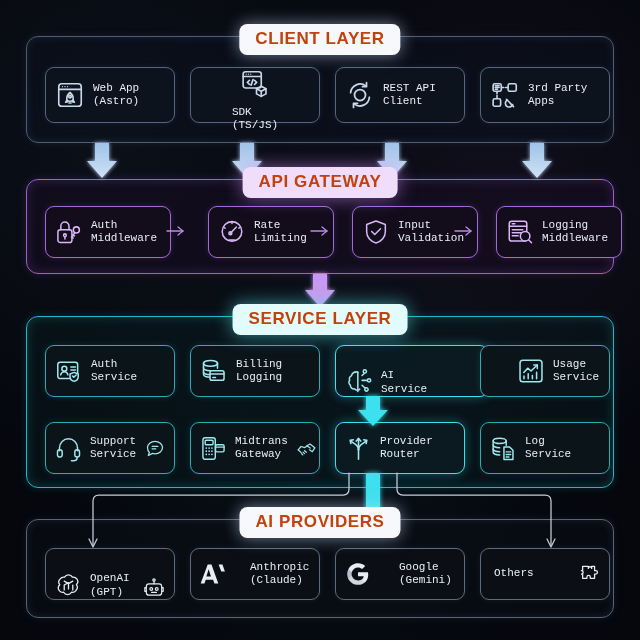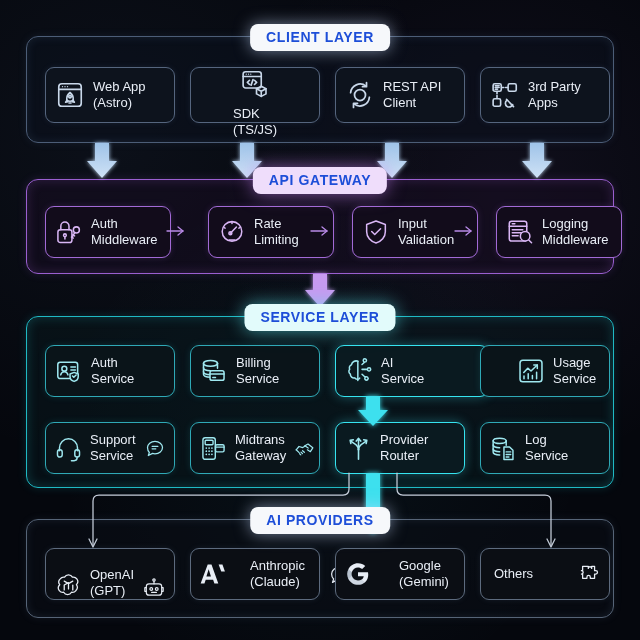--- a/index.html
+++ b/index.html
@@ -29,24 +29,24 @@
   .layer.purple { border-color: #9a5fd0; box-shadow: 0 0 12px rgba(170,100,225,.22) inset, 0 0 10px rgba(170,100,225,.16); background: rgba(24,12,34,.5); }
   .layer.cyan   { border-color: #1fb9c4; box-shadow: 0 0 12px rgba(40,210,220,.22) inset, 0 0 10px rgba(40,210,220,.16); background: rgba(8,26,32,.45); }
   .layer.dark   { border-color: #566477; box-shadow: 0 0 10px rgba(140,170,210,.12) inset, 0 0 8px rgba(140,170,210,.10); background: rgba(10,14,22,.5); }
 
   
   .badge {
     position: absolute;
     top: -13px; left: 50%; transform: translateX(-50%);
     padding: 5px 16px 6px;
     border-radius: 8px;
-    font-size: 14px;
+    font-size: 17px;
     font-weight: bold;
     letter-spacing: .6px;
-    color: #1d4ed8;
+    color: #c2410c;
     white-space: nowrap;
     z-index: 5;
   }
   .badge.b-white  { background: #f6f8fb; box-shadow: 0 0 16px rgba(200,220,255,.55); }
   .badge.b-purple { background: #efddfb; box-shadow: 0 0 18px rgba(200,130,245,.6); }
   .badge.b-cyan   { background: #e2fbfb; box-shadow: 0 0 18px rgba(90,230,240,.6); }
 
   
   .card {
     position: absolute;
@@ -58,25 +58,26 @@
     border-radius: 9px;
     background: #0c1017;
   }
   .card.c-blue   { border-color: #55657e; background: #0d131d; box-shadow: 0 0 6px rgba(130,170,220,.10); }
   .card.c-purple { border-color: #a26ad6; background: #120c1b; box-shadow: 0 0 7px rgba(175,110,230,.16); }
   .card.c-cyan   { border-color: #2fa9b6; background: #0a1419; box-shadow: 0 0 7px rgba(50,200,215,.15); }
   .card.c-cyan-hi{ border-color: #36e4f0; background: #0a1a20; box-shadow: 0 0 11px rgba(60,225,240,.35); }
   .card.c-dark   { border-color: #5d6b7e; background: #0b0e14; box-shadow: 0 0 6px rgba(150,175,210,.10); }
 
   .card .label {
-    font-size: 13px;
+    font-size: 11px;
     line-height: 1.22;
     color: #e9eef6;
     white-space: pre-line;
     flex: 1;
+    font-family: Liberation Mono, monospace;
   }
   .ico { flex: 0 0 auto; display: block; }
   .ico-right { flex: 0 0 auto; display: block; margin-left: auto; }
 
   svg { display: block; overflow: visible; }
   .arrowlayer { position: absolute; inset: 0; pointer-events: none; }
 </style>
 </head>
 <body>
 
@@ -236,24 +237,24 @@
           <path d="M3 5.4v9.4c0 1.4 2.7 2.5 6 2.5"></path>
           <path d="M3 9.2c0 1.4 2.7 2.5 6 2.5"></path>
           <path d="M3 12.6c0 1.4 2.7 2.5 6 2.5"></path>
           <path d="M15 5.4v4.2"></path>
           <rect x="8.6" y="11.8" width="12" height="8.2" rx="1.6" fill="#0a1419"></rect>
           <path d="M8.6 14.6h12"></path>
           <path d="M11 17.6h2.3"></path>
         </svg>
       </span>
       <span class="label">Billing
-Service</span>
-    </div>
-
-    <div class="card c-cyan-hi" style="left:308px; top:28px; width:154px; height:52px;">
+Logging</span>
+    </div>
+
+    <div class="card c-cyan-hi" style="left:308px; top:28px; width:154px; height:52px;align-items:flex-end;">
       <span class="ico">
         <svg width="28" height="28" viewBox="0 0 24 24" fill="none" stroke="#9fe8f0" stroke-width="1.3" stroke-linecap="round" stroke-linejoin="round">
           <path d="M11 3.6c-2.4-.9-5 .6-5.4 3-1.6.6-2.3 2.4-1.6 3.9-1.1 1.3-.8 3.3.6 4.2-.2 2.1 1.8 3.8 3.8 3.2.9 1.6 3.2 1.7 4.2.2"></path>
           <path d="M11 3.6v16.5"></path>
           <path d="M14.6 6.4l2.4-2.1M17 4.3a1.4 1.4 0 1 0 0-2.8 1.4 1.4 0 0 0 0 2.8z"></path>
           <path d="M14.6 10.6h4.6M19.2 10.6a1.4 1.4 0 1 0 2.8 0 1.4 1.4 0 0 0-2.8 0z"></path>
           <path d="M14.6 14.8l2.8 2.6M17.4 17.4a1.4 1.4 0 1 0 2 2 1.4 1.4 0 0 0-2-2z"></path>
         </svg>
       </span>
       <span class="label">AI

